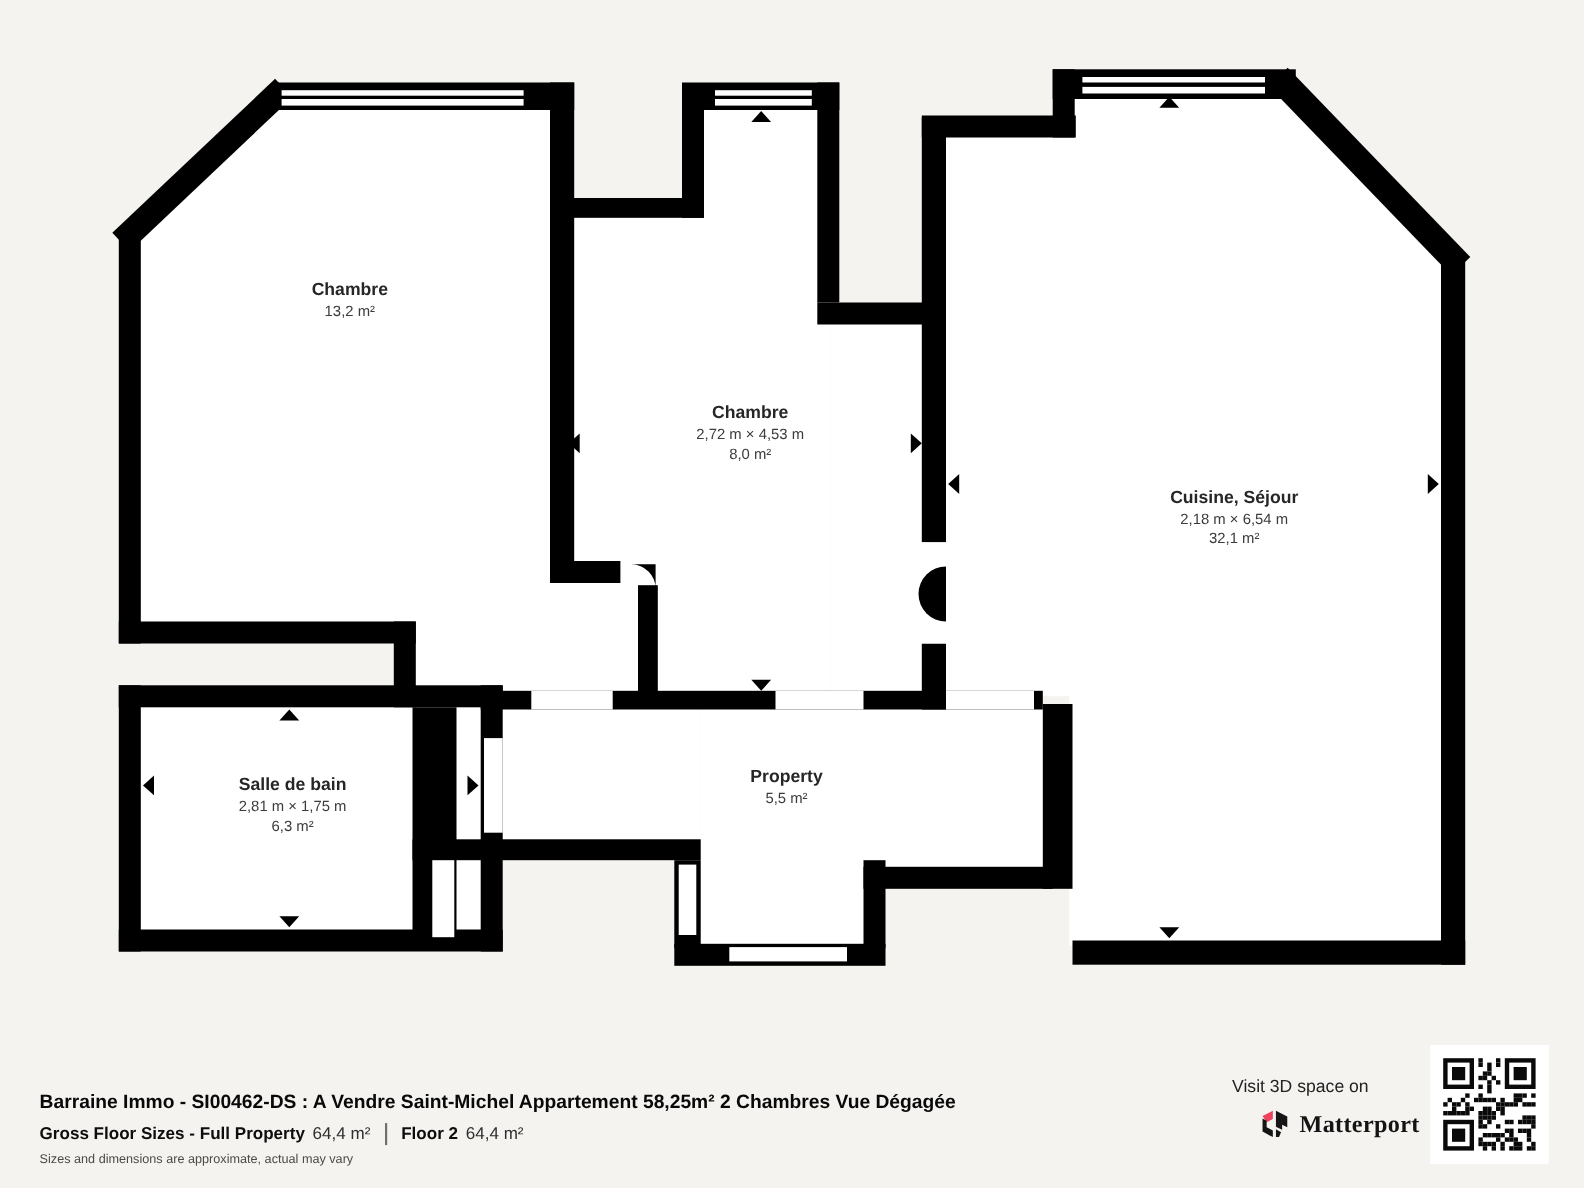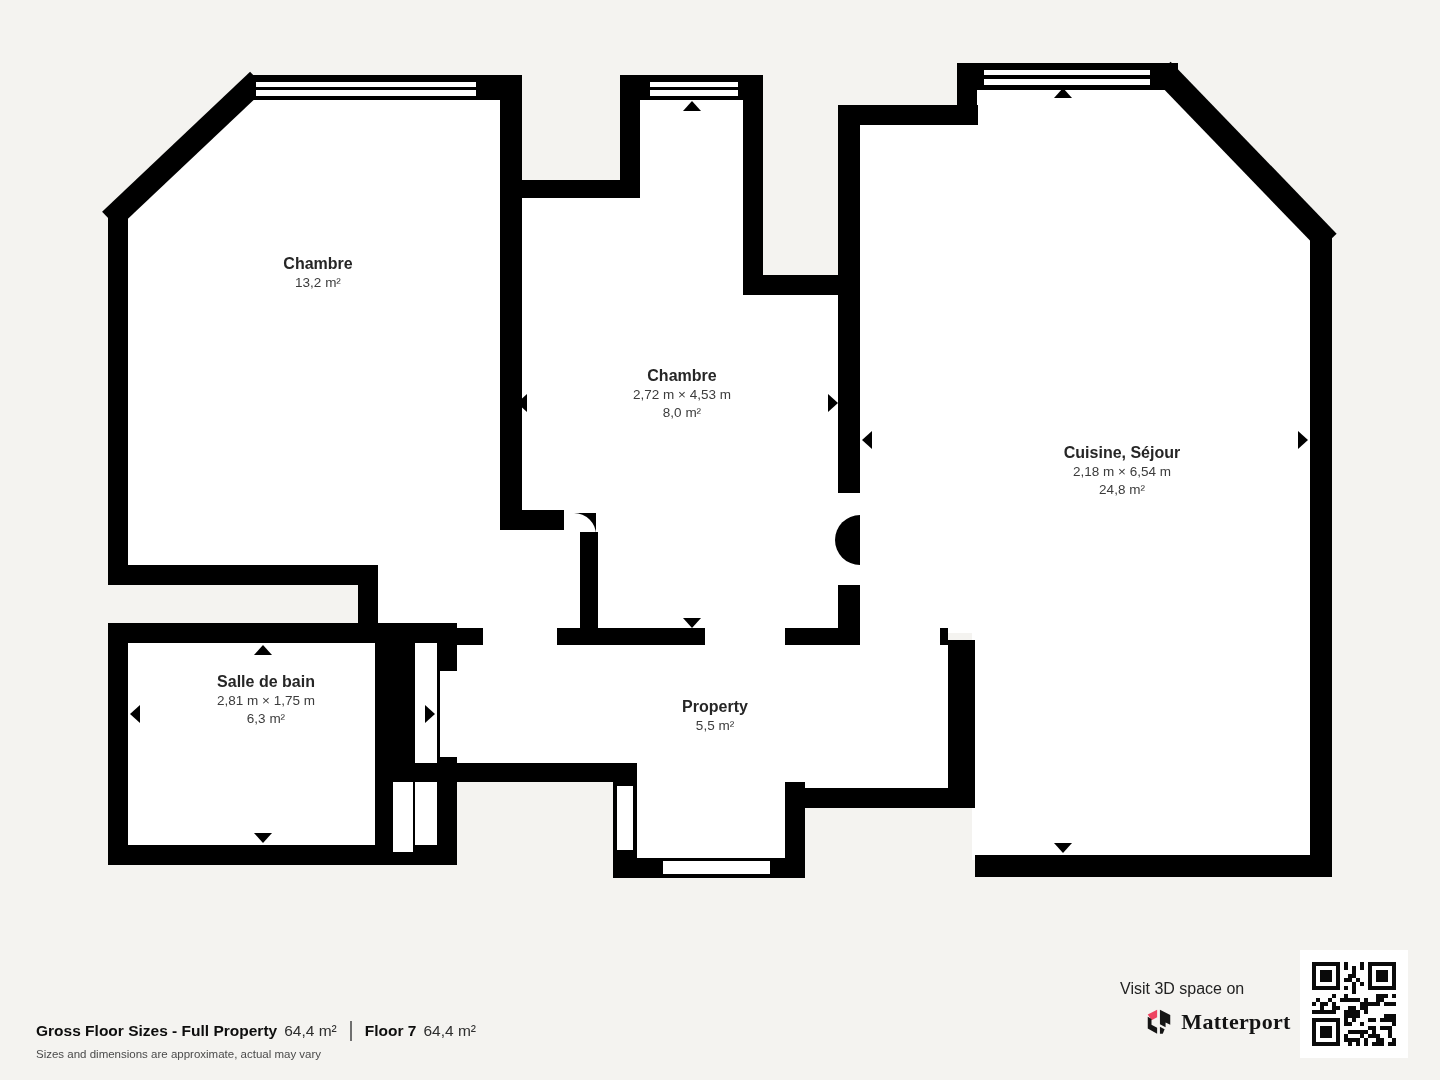--- a/index.html
+++ b/index.html
@@ -156,39 +156,40 @@
     <div class="rmeta">13,2 m²</div>
   </div>
   <div class="room-label" style="left:682px;top:394px">
     <div class="rname">Chambre</div>
     <div class="rmeta">2,72 m × 4,53 m</div>
     <div class="rmeta">8,0 m²</div>
   </div>
   <div class="room-label" style="left:1122px;top:471px">
     <div class="rname">Cuisine, Séjour</div>
     <div class="rmeta">2,18 m × 6,54 m</div>
-    <div class="rmeta">24,8 m²</div>
-  </div>
-  <div class="room-label" style="left:266px;top:700px">
+    <div class="rmeta">32,1 m²</div>
+  </div>
+  <div class="room-label" style="left:266px;top:732px">
     <div class="rname">Salle de bain</div>
     <div class="rmeta">2,81 m × 1,75 m</div>
     <div class="rmeta">6,3 m²</div>
   </div>
   <div class="room-label" style="left:715px;top:716px">
     <div class="rname">Property</div>
     <div class="rmeta">5,5 m²</div>
   </div>
 
 
+  <div class="prop-title">Barraine Immo - SI00462-DS : A Vendre Saint-Michel Appartement 58,25m² 2 Chambres Vue Dégagée</div>
 
   <div class="area-line">
     <span class="lbl">Gross Floor Sizes - Full Property</span>
     <span>64,4 m²</span>
     <span class="vdiv"></span>
-    <span class="lbl">Floor 7</span>
+    <span class="lbl">Floor 2</span>
     <span>64,4 m²</span>
   </div>
 
   <div class="disclaimer">Sizes and dimensions are approximate, actual may vary</div>
 
   <div class="visit-block">
     <div class="visit-txt">Visit 3D space on</div>
     <div class="brand-row">
       <svg width="30" height="30" viewBox="0 0 32 32">
         <path d="M4,8 L14,3 L14,11 L8,14 Z" fill="#ee4360"></path>

